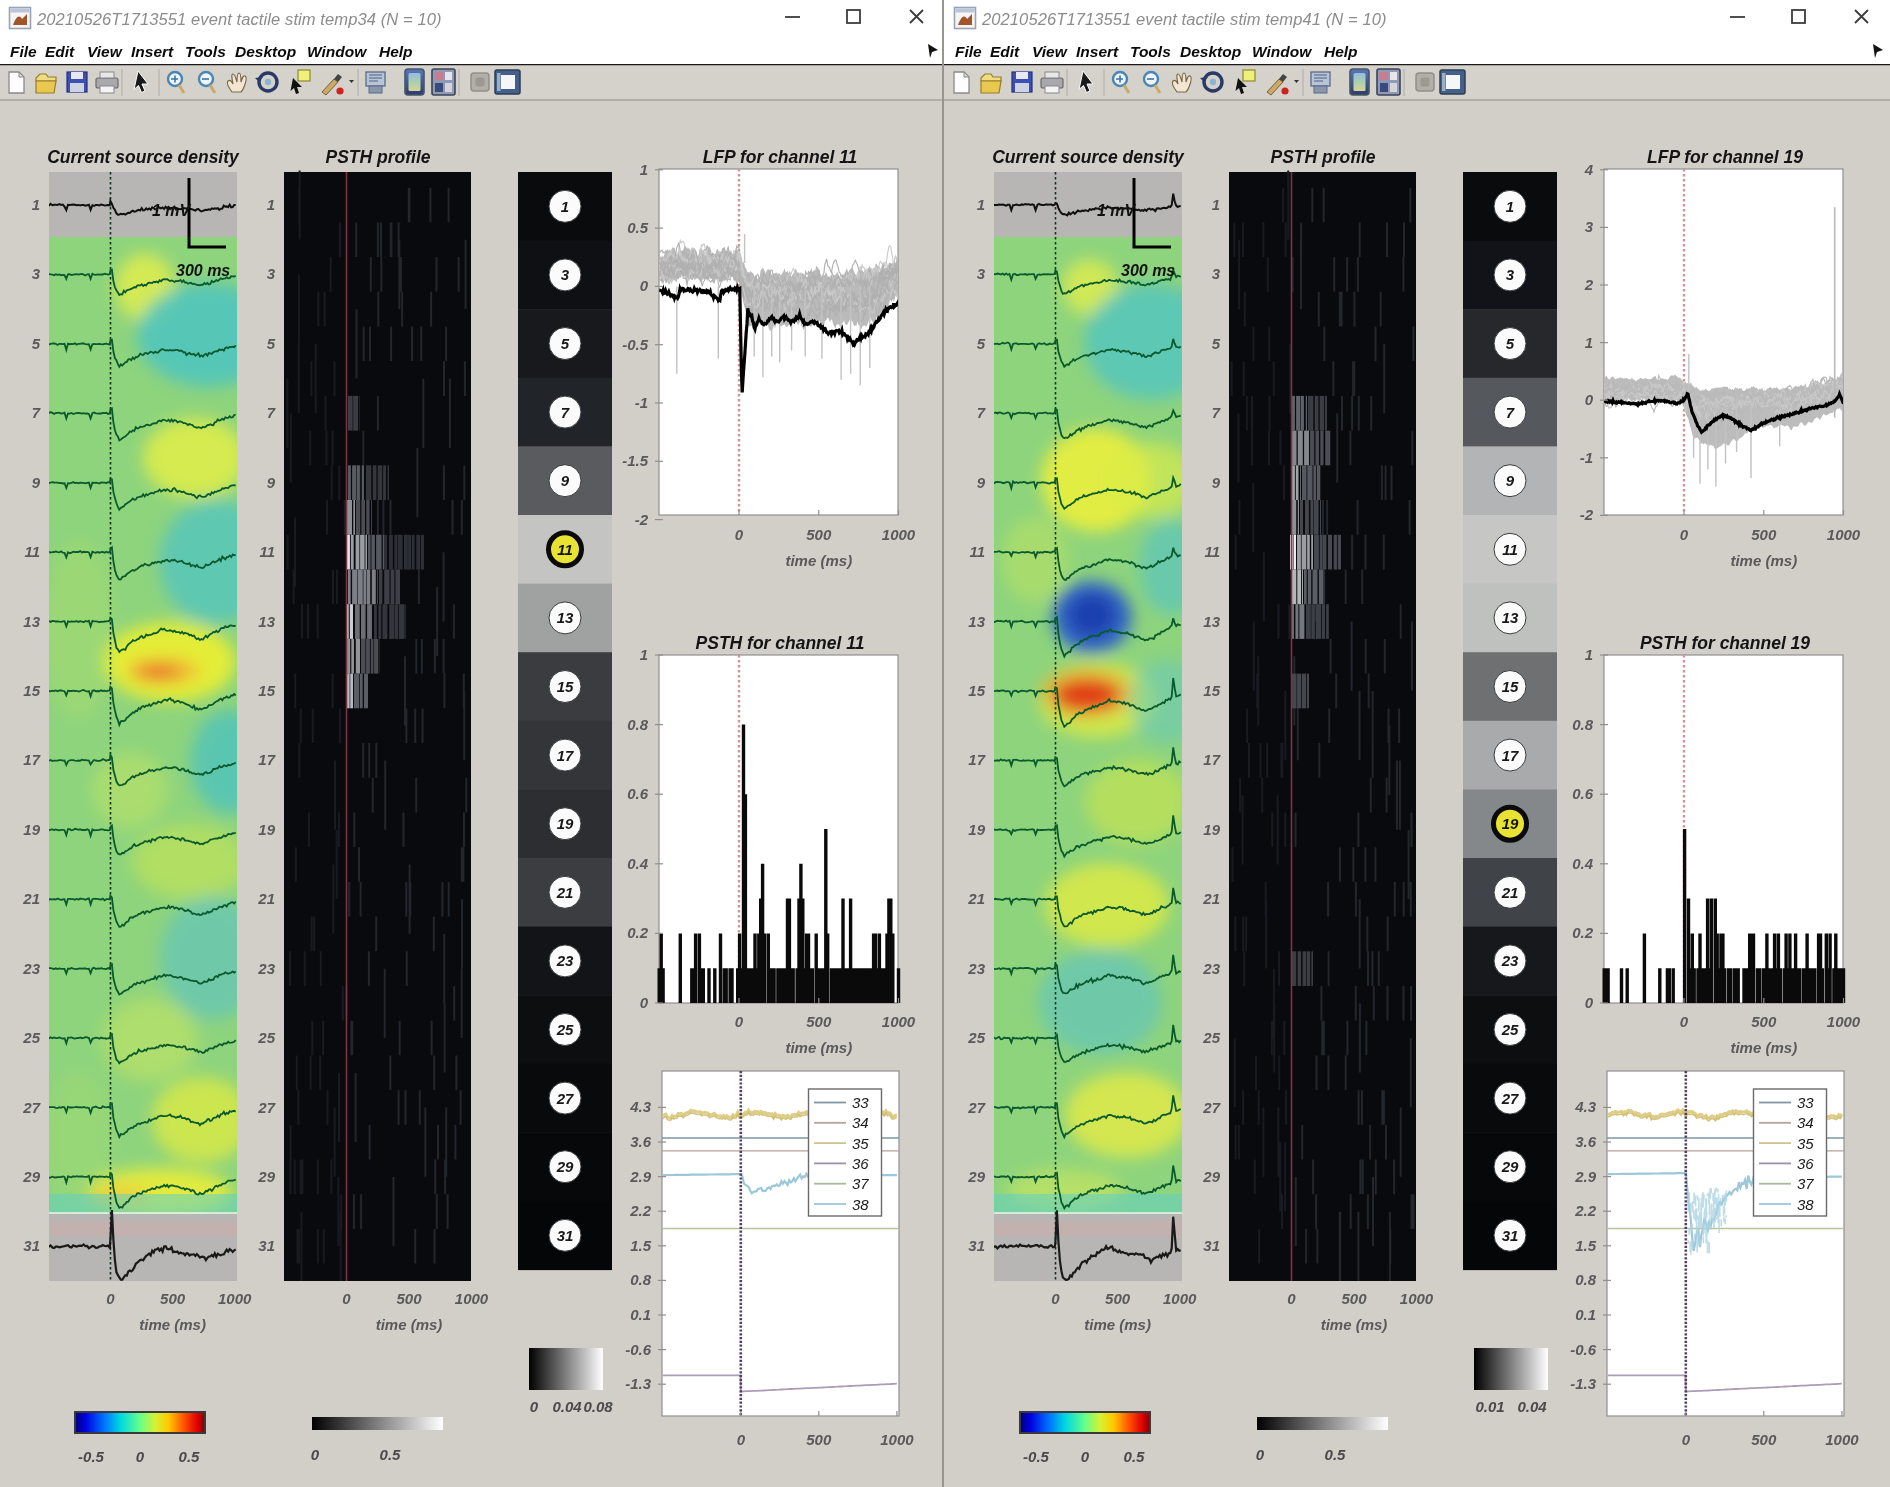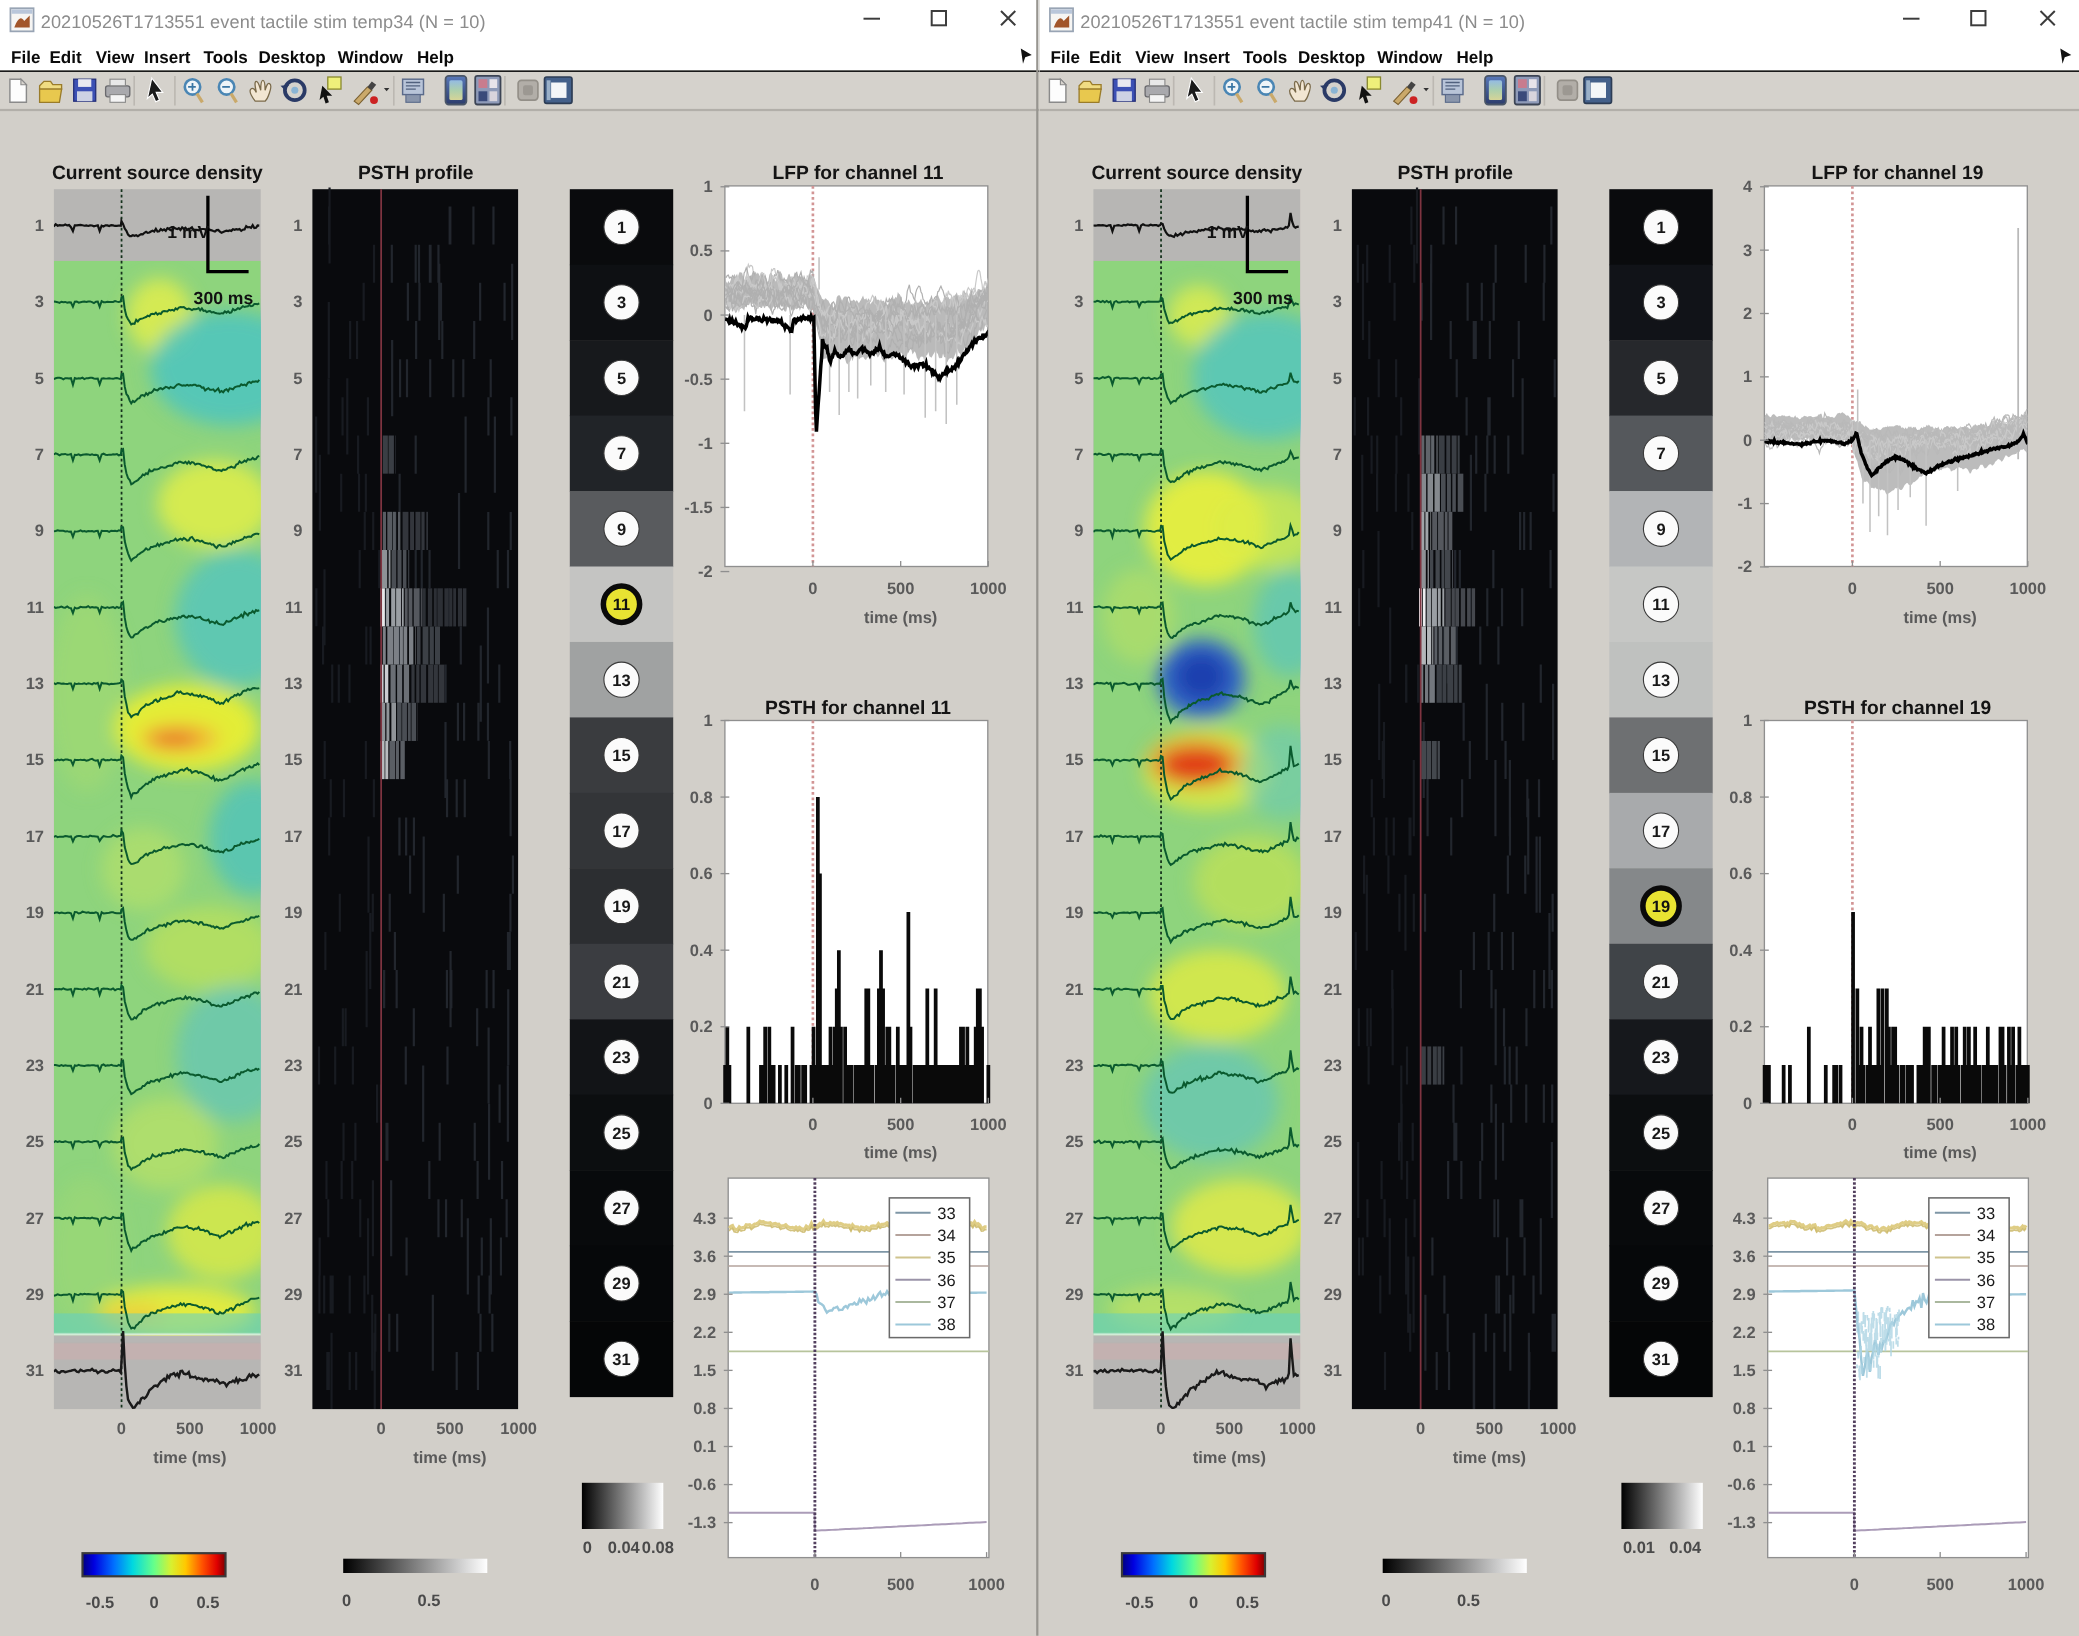--- a/index.html
+++ b/index.html
@@ -1,14 +1,14 @@
 <!DOCTYPE html>
 <html><head><meta charset="utf-8"><style>
 html,body{margin:0;padding:0;width:1890px;height:1487px;overflow:hidden;background:#d2cfc9;font-family:"Liberation Sans",sans-serif;}
-.win{position:absolute;top:0;width:945px;height:1487px;}
+.win{position:absolute;top:0;width:945px;height:1487px;font-style:italic;}
 #w0{left:0;}
 #w1{left:945px;}
 .div{position:absolute;left:942px;top:0;width:2px;height:1487px;background:#97958f;z-index:5;}
 </style></head><body>
 <div class="win" id="w0"><svg width="945" height="1487" viewBox="0 0 945 1487" font-family="Liberation Sans, sans-serif">
 <defs>
 <clipPath id="hcL">
           <rect x="49" y="237" width="188" height="977"></rect>
         </clipPath>
 <clipPath id="cbL">

